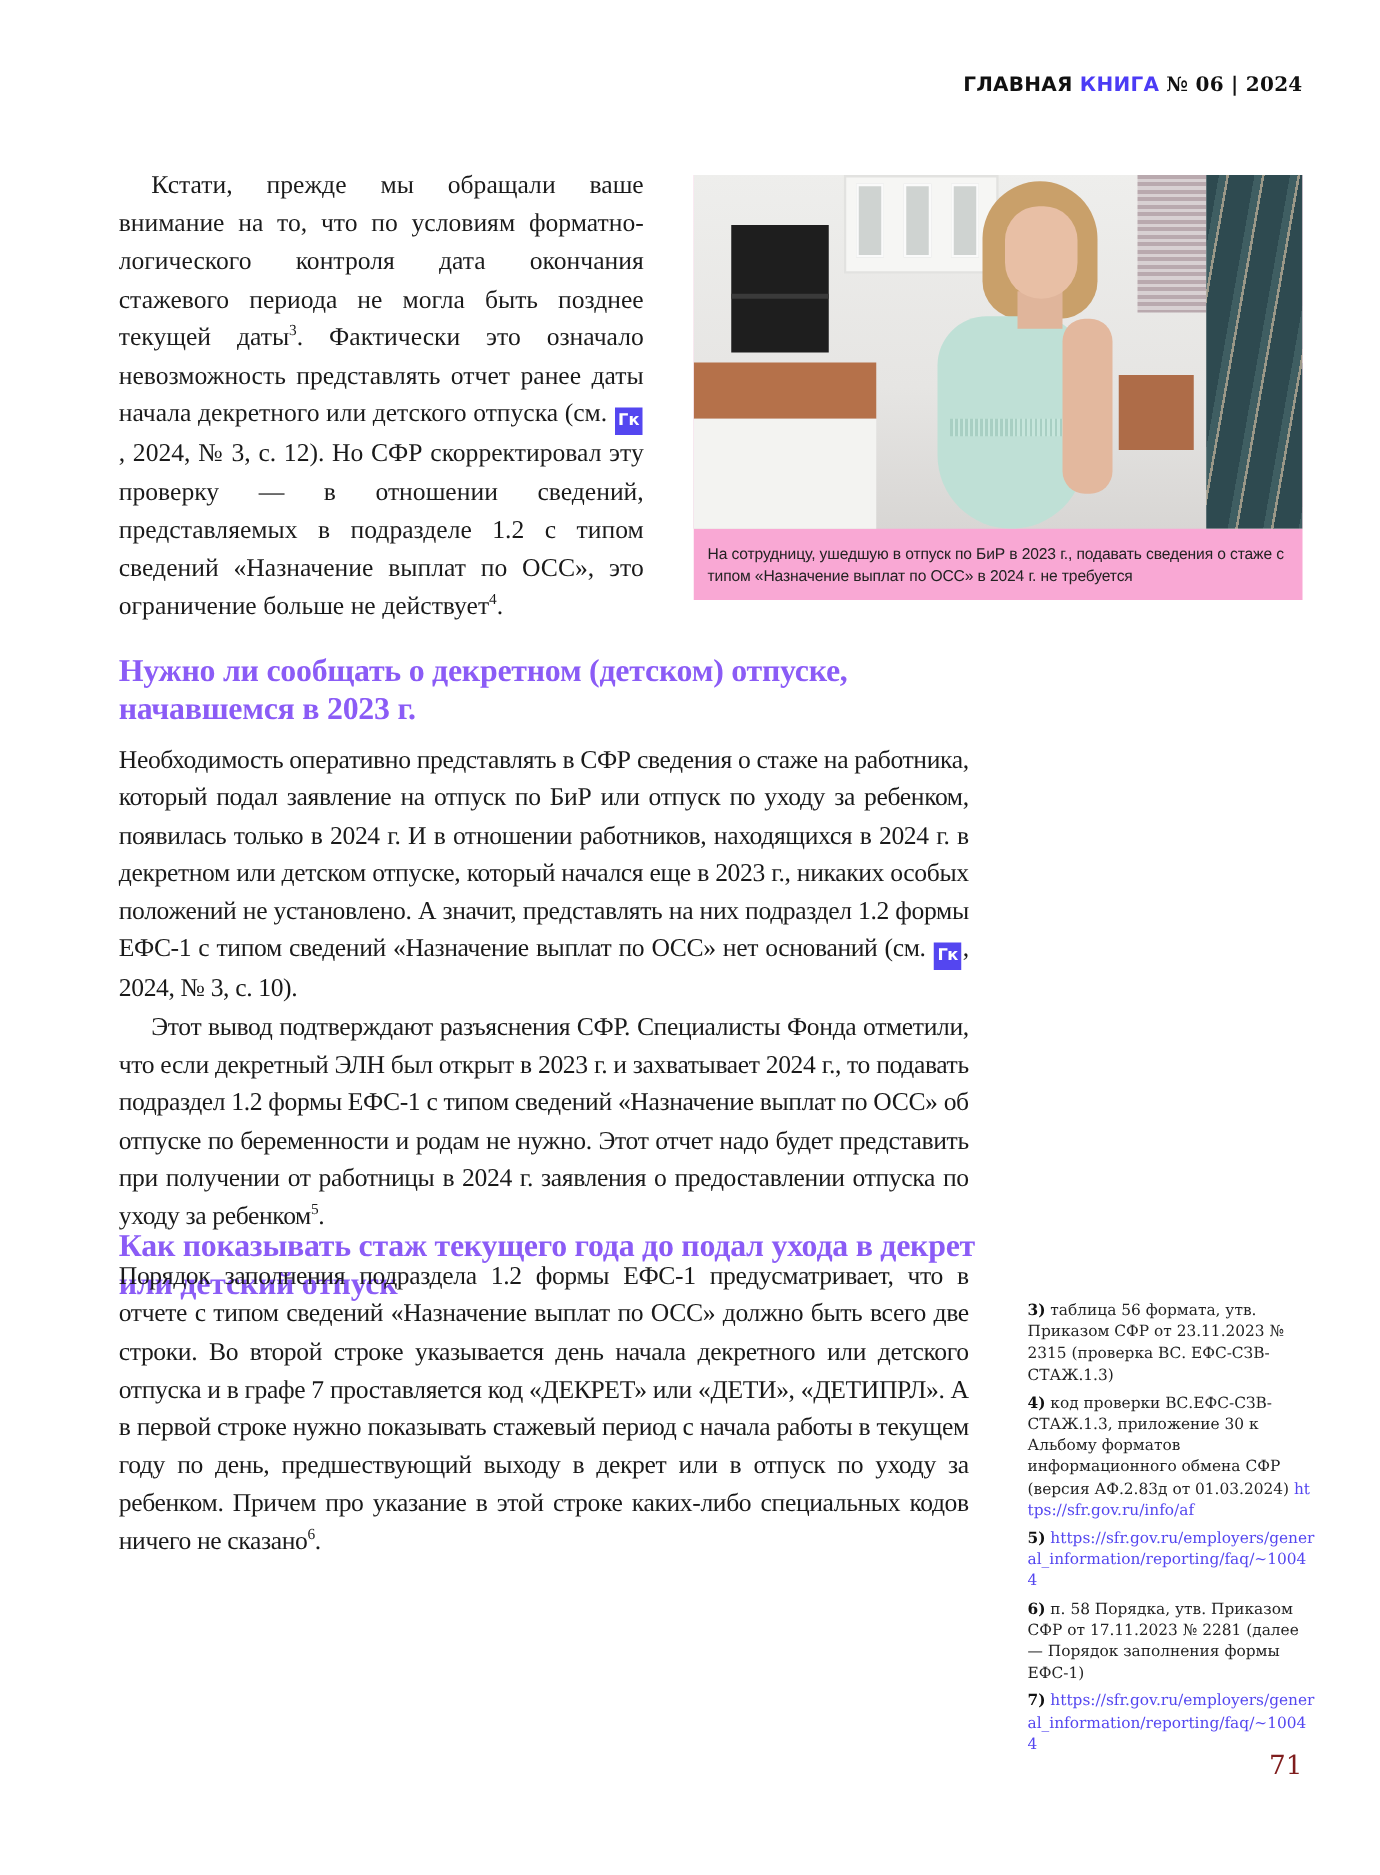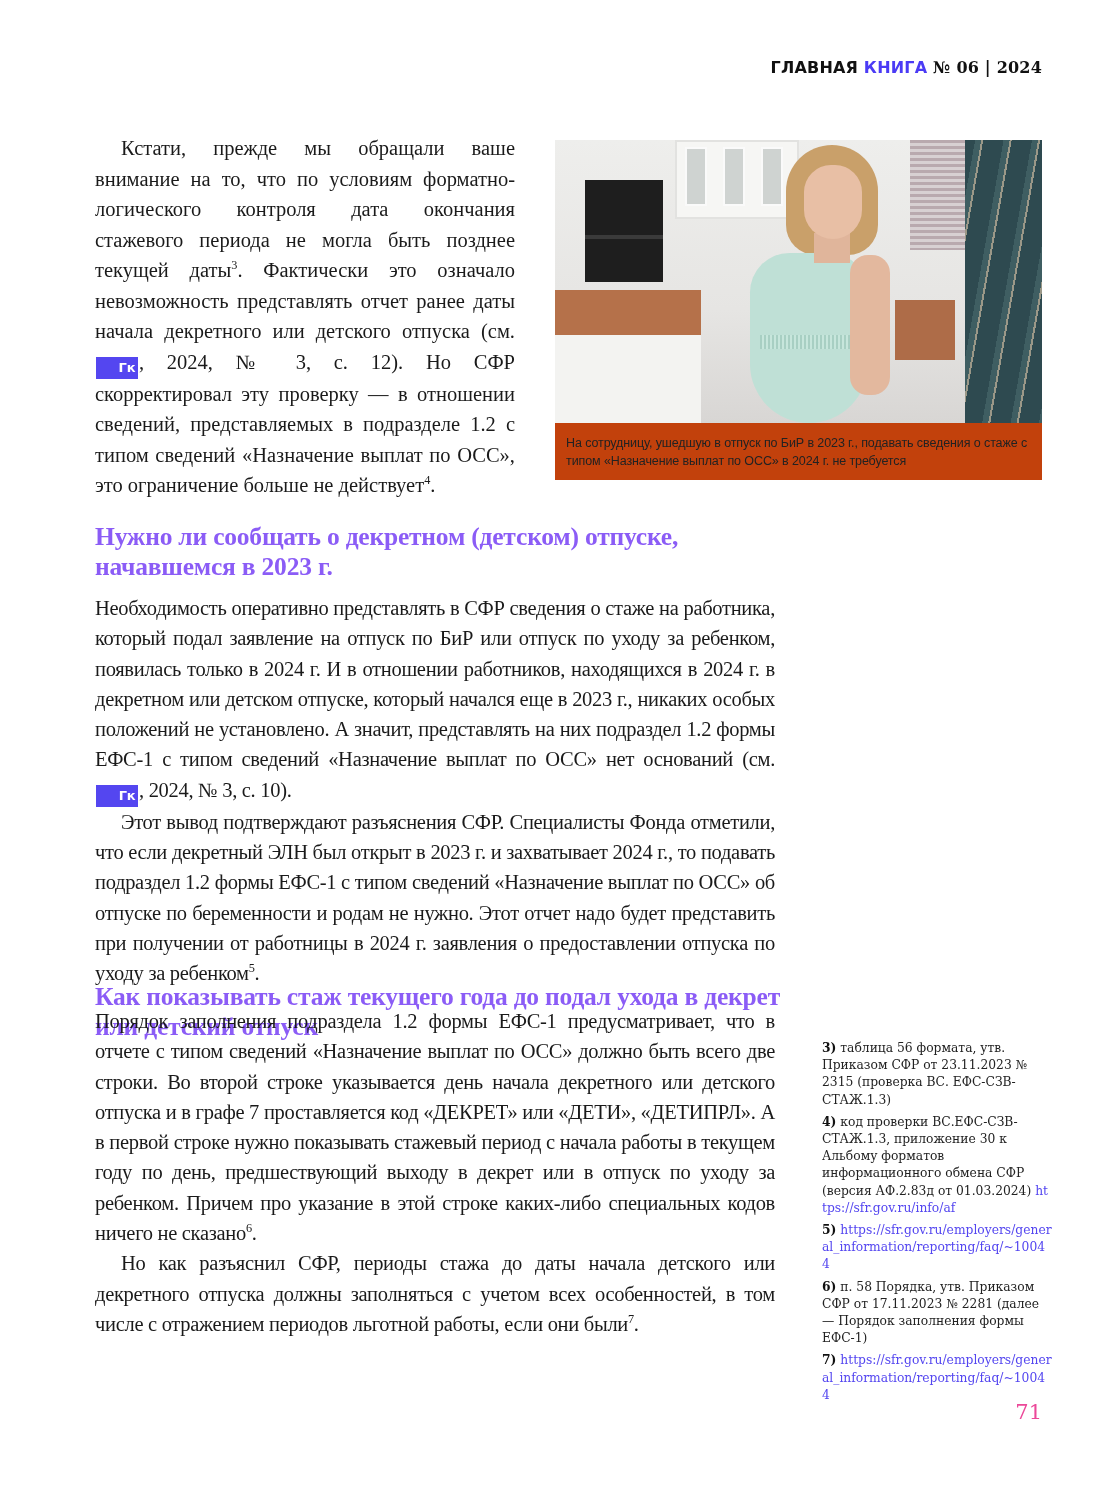--- a/index.html
+++ b/index.html
@@ -21,28 +21,28 @@
       font-size: 19px; line-height: 30.5px; text-align: justify;
       font-family: "Liberation Serif", "DejaVu Serif", serif;
       font-size: 20.5px;
     }
     .indent { text-indent: 26px; margin: 0; }
 
     .gk-badge {
       display: inline-block; width: 22px; height: 22px; line-height: 22px;
       background: #5446f0; color: #ffffff; text-align: center;
       font-family: "DejaVu Sans", sans-serif; font-weight: bold; font-size: 13px;
-      vertical-align: -3px; text-indent: 0; margin: 0 1px; padding-left: 20px;
+      vertical-align: -3px; text-indent: 0; margin: 0 1px;
     }
 
     sup { font-size: 60%; line-height: 0; vertical-align: super; }
 
     .photo-block {
       position: absolute; left: 555px; top: 140px; width: 487px; height: 340px;
-      background: #c2410c;
+      background: #f9a8d4;
     }
     .photo {
       position: absolute; left: 0; top: 0; width: 487px; height: 283px; overflow: hidden;
       background: linear-gradient(180deg, #eeeeec 0%, #e6e5e3 60%, #d8d6d4 100%);
     }
     .photo .cabinet { position: absolute; left: 120px; top: 0; width: 120px; height: 75px; background: #f6f6f4; border: 2px solid #e2e2e0; }
     .photo .cabinet .pane { position: absolute; width: 18px; height: 55px; top: 5px; background: #cfd3d1; border: 2px solid #fafafa; }
     .photo .oven { position: absolute; left: 30px; top: 40px; width: 78px; height: 102px; background: #1e1e1e; }
     .photo .oven .line { position: absolute; left: 0; right: 0; top: 55px; height: 4px; background: #3a3a3a; }
     .photo .counter-left { position: absolute; left: 0; top: 150px; width: 146px; height: 45px; background: #b5714a; }
@@ -85,21 +85,21 @@
       position: absolute; left: 822px; top: 1005px; width: 230px;
       font-family: "DejaVu Serif", "Liberation Serif", serif;
       font-size: 12.3px; line-height: 17.2px; color: #222; margin-top: 34px;
     }
     .fn { margin: 0 0 4px 0; }
     .fn .num { font-weight: bold; color: #111; }
     .fn .link { color: #5446f0; word-break: break-all; }
 
     .page-number {
       position: absolute; right: 62px; top: 1400px;
-      font-family: "DejaVu Serif", serif; font-size: 21px; color: #ec4899;
+      font-family: "DejaVu Serif", serif; font-size: 21px; color: #7f1d1d;
     }
   </style>
 </head>
 <body>
 
 <div class="header">
   <span>ГЛАВНАЯ</span>
   <span class="brand-accent">КНИГА</span>
   <span class="issue">№ 06 | 2024</span>
 </div>
@@ -137,21 +137,20 @@
 
 <h2 class="section-title" style="top:522px;">Нужно ли сообщать о декретном (детском) отпуске, начавшемся в 2023 г.</h2>
 <div class="body-block" style="top:593px;">
   <p><span>Необходимость оперативно представлять в СФР сведения о стаже на работника, который подал заявление на отпуск по БиР или отпуск по уходу за ребенком, появилась только в 2024 г. И в отношении работников, находящихся в 2024 г. в декретном или детском отпуске, который начался еще в 2023 г., никаких особых положений не установлено. А значит, представлять на них подраздел 1.2 формы ЕФС-1 с типом сведений «Назначение выплат по ОСС» нет оснований (см. </span><span class="gk-badge">Гк</span><span>, 2024, № 3, с. 10).</span></p>
   <p class="indent"><span>Этот вывод подтверждают разъяснения СФР. Специалисты Фонда отметили, что если декретный ЭЛН был открыт в 2023 г. и захватывает 2024 г., то подавать подраздел 1.2 формы ЕФС-1 с типом сведений «Назначение выплат по ОСС» об отпуске по беременности и родам не нужно. Этот отчет надо будет представить при получении от работницы в 2024 г. заявления о предоставлении отпуска по уходу за ребенком</span><sup>5</sup><span>.</span></p>
 </div>
 
 <h2 class="section-title" style="top:982px;">Как показывать стаж текущего года до подал ухода в декрет или детский отпуск</h2>
 <div class="body-block" style="top:1006px;">
   <p><span>Порядок заполнения подраздела 1.2 формы ЕФС-1 предусматривает, что в отчете с типом сведений «Назначение выплат по ОСС» должно быть всего две строки. Во второй строке указывается день начала декретного или детского отпуска и в графе 7 проставляется код «ДЕКРЕТ» или «ДЕТИ», «ДЕТИПРЛ». А в первой строке нужно показывать стажевый период с начала работы в текущем году по день, предшествующий выходу в декрет или в отпуск по уходу за ребенком. Причем про указание в этой строке каких-либо специальных кодов ничего не сказано</span><sup>6</sup><span>.</span></p>
-  <p class="indent"><span>Но как разъяснил СФР, периоды стажа до даты начала детского или декретного отпуска должны заполняться с учетом всех особенностей, в том числе с отражением периодов льготной работы, если они были</span><sup>7</sup><span>.</span></p>
 </div>
 
 <div class="footnotes">
   <p class="fn"><span class="num">3)</span> <span>таблица 56 формата, утв. Приказом СФР от 23.11.2023 № 2315 (проверка ВС. ЕФС-СЗВ-СТАЖ.1.3)</span></p>
   <p class="fn"><span class="num">4)</span> <span>код проверки ВС.ЕФС-СЗВ-СТАЖ.1.3, приложение 30 к Альбому форматов информационного обмена СФР (версия АФ.2.83д от 01.03.2024)</span> <span class="link">https://sfr.gov.ru/info/af</span></p>
   <p class="fn"><span class="num">5)</span> <span class="link">https://sfr.gov.ru/employers/general_information/reporting/faq/~10044</span></p>
   <p class="fn"><span class="num">6)</span> <span>п. 58 Порядка, утв. Приказом СФР от 17.11.2023 № 2281 (далее — Порядок заполнения формы ЕФС-1)</span></p>
   <p class="fn"><span class="num">7)</span> <span class="link">https://sfr.gov.ru/employers/general_information/reporting/faq/~10044</span></p>
 </div>
 

